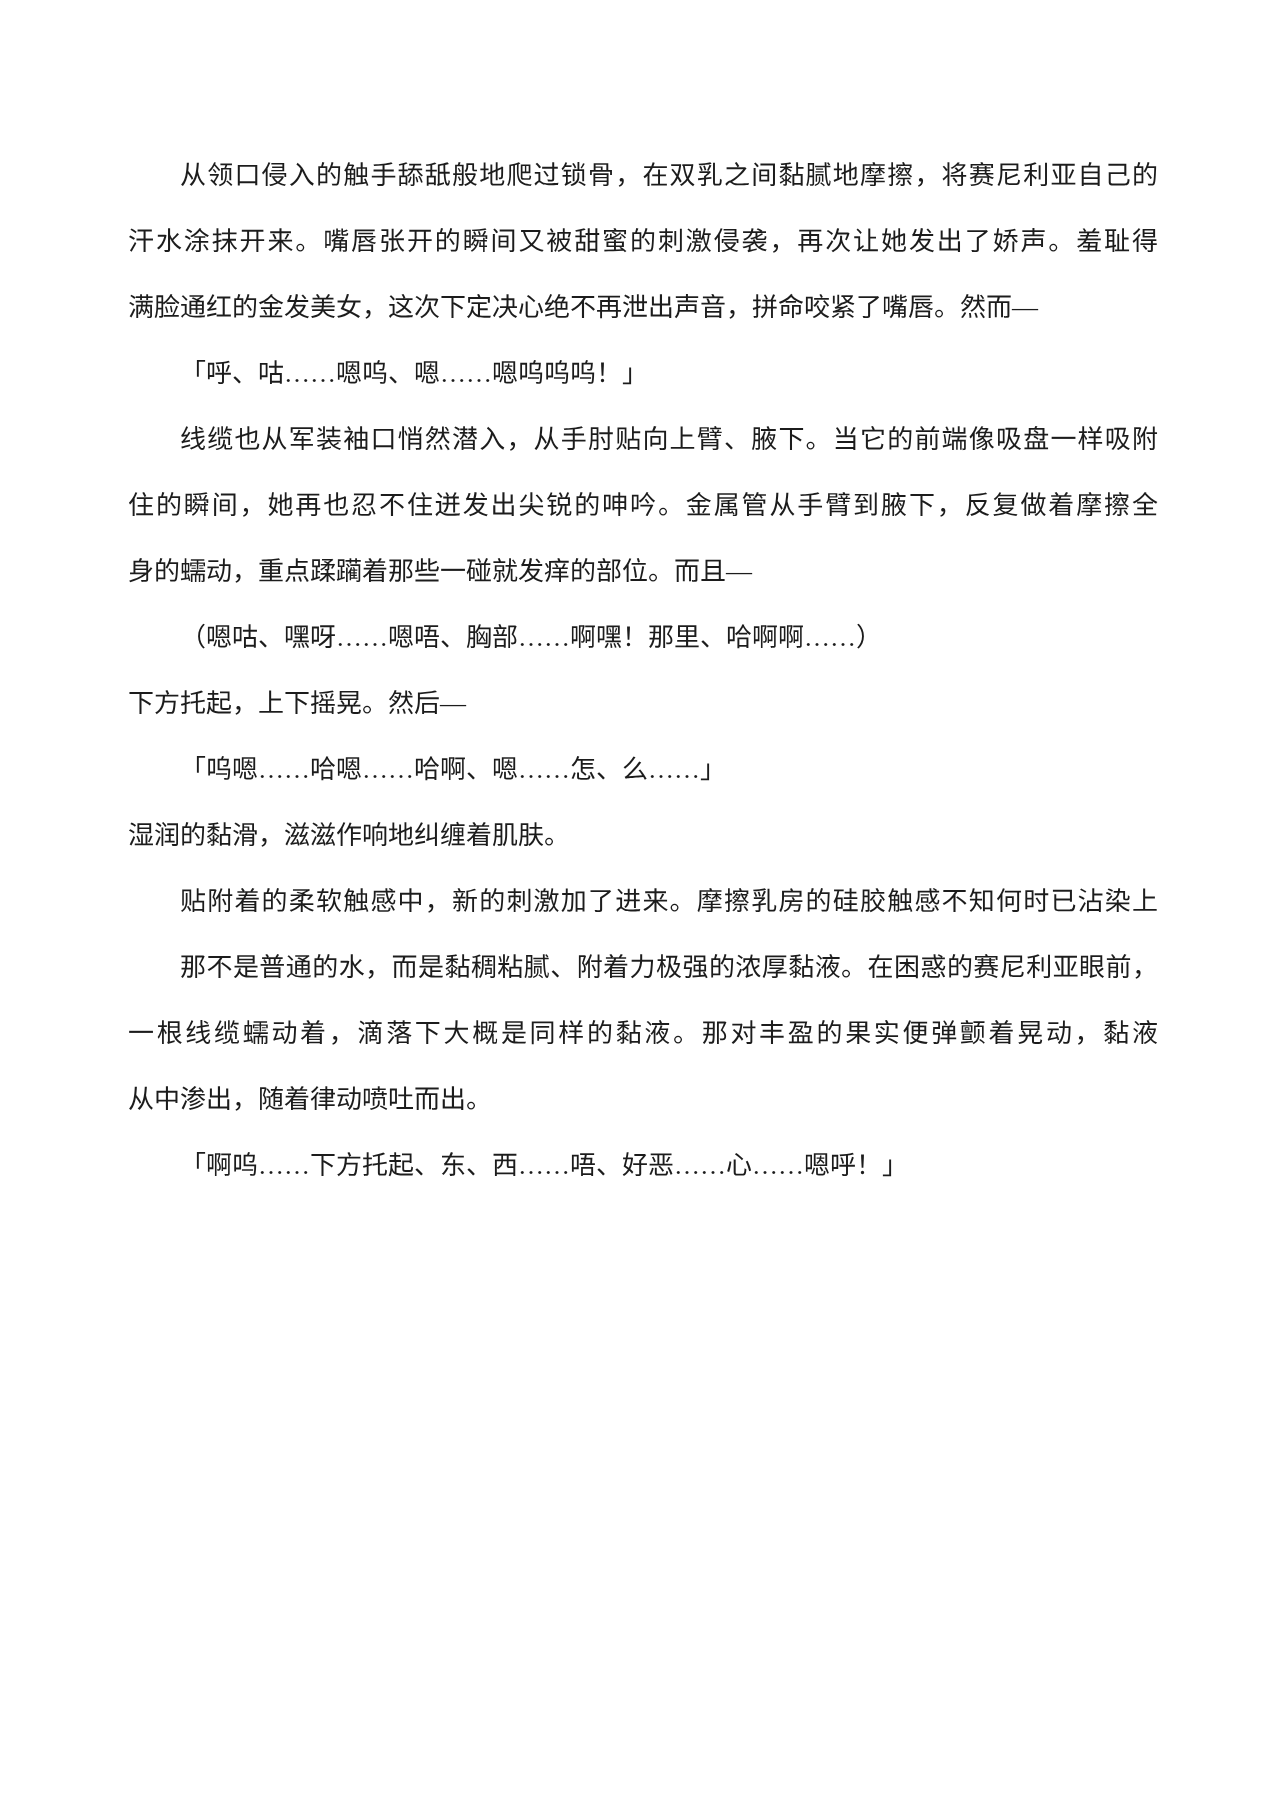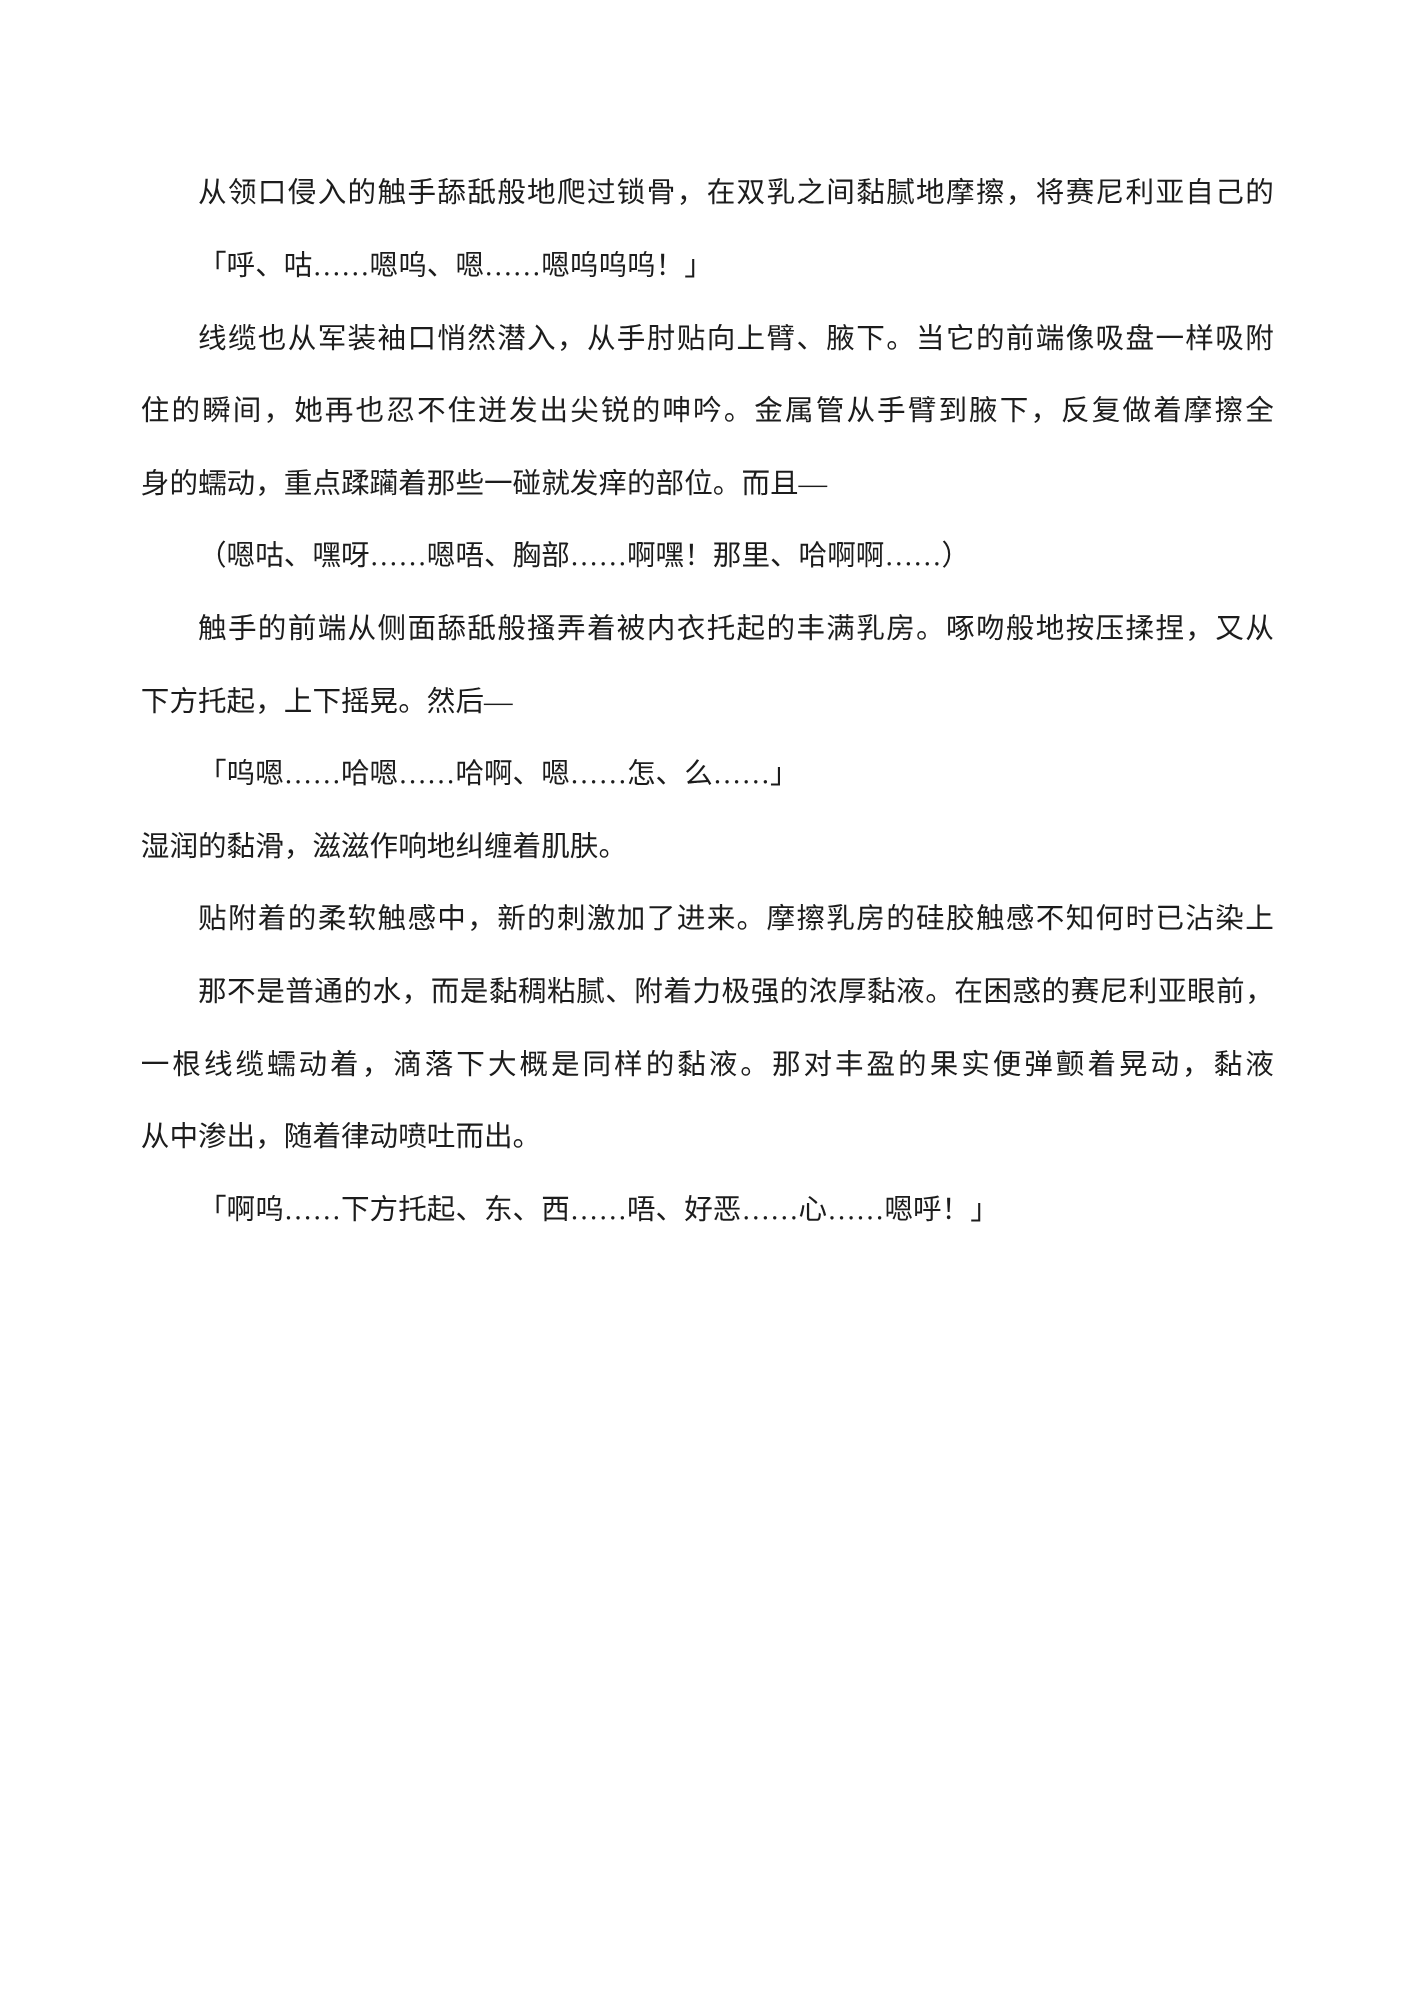--- a/index.html
+++ b/index.html
@@ -49,39 +49,40 @@
   }
 </style>
 </head>
 <body>
 
 <div class="page">
   <div class="text-block">
 
     <div class="para">
       <div class="line first fill">从领口侵入的触手舔舐般地爬过锁骨，在双乳之间黏腻地摩擦，将赛尼利亚自己的</div>
+      <div class="line fill">汗水涂抹开来。嘴唇张开的瞬间又被甜蜜的刺激侵袭，再次让她发出了娇声。羞耻得</div>
+      <div class="line">满脸通红的金发美女，这次下定决心绝不再泄出声音，拼命咬紧了嘴唇。然而—</div>
     </div>
 
     <div class="para">
       <div class="line first">「呼、咕……嗯呜、嗯……嗯呜呜呜！」</div>
     </div>
 
     <div class="para">
       <div class="line first fill">线缆也从军装袖口悄然潜入，从手肘贴向上臂、腋下。当它的前端像吸盘一样吸附</div>
       <div class="line fill">住的瞬间，她再也忍不住迸发出尖锐的呻吟。金属管从手臂到腋下，反复做着摩擦全</div>
       <div class="line">身的蠕动，重点蹂躏着那些一碰就发痒的部位。而且—</div>
     </div>
 
     <div class="para">
       <div class="line first">（嗯咕、嘿呀……嗯唔、胸部……啊嘿！那里、哈啊啊……）</div>
     </div>
 
 
     <div class="para">
-      <div class="line first fill">触手的前端从侧面舔舐般搔弄着被内衣托起的丰满乳房。啄吻般地按压揉捏，又从</div>
       <div class="line">下方托起，上下摇晃。然后—</div>
     </div>
 
     <div class="para">
       <div class="line first">「呜嗯……哈嗯……哈啊、嗯……怎、么……」</div>
     </div>
 
     <div class="para">
       <div class="line">湿润的黏滑，滋滋作响地纠缠着肌肤。</div>
       <div class="line first fill">贴附着的柔软触感中，新的刺激加了进来。摩擦乳房的硅胶触感不知何时已沾染上</div>

